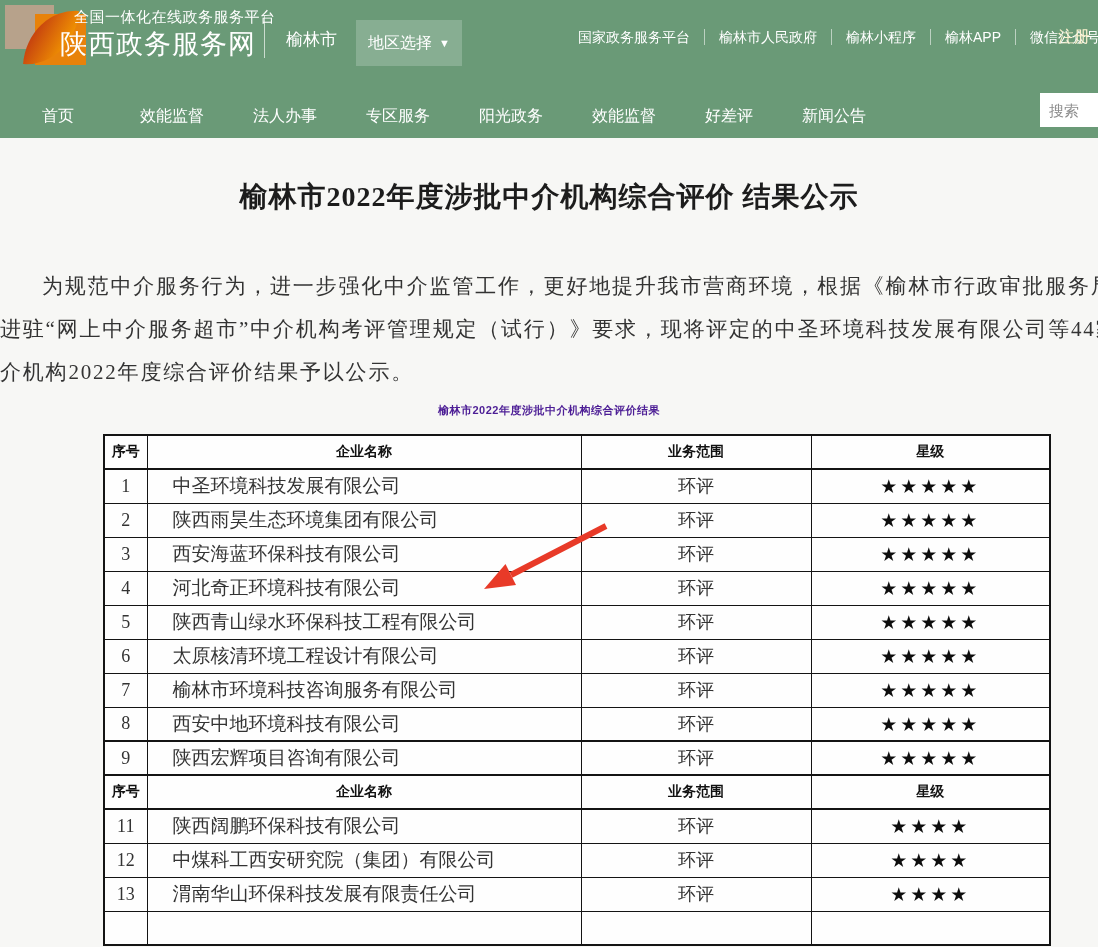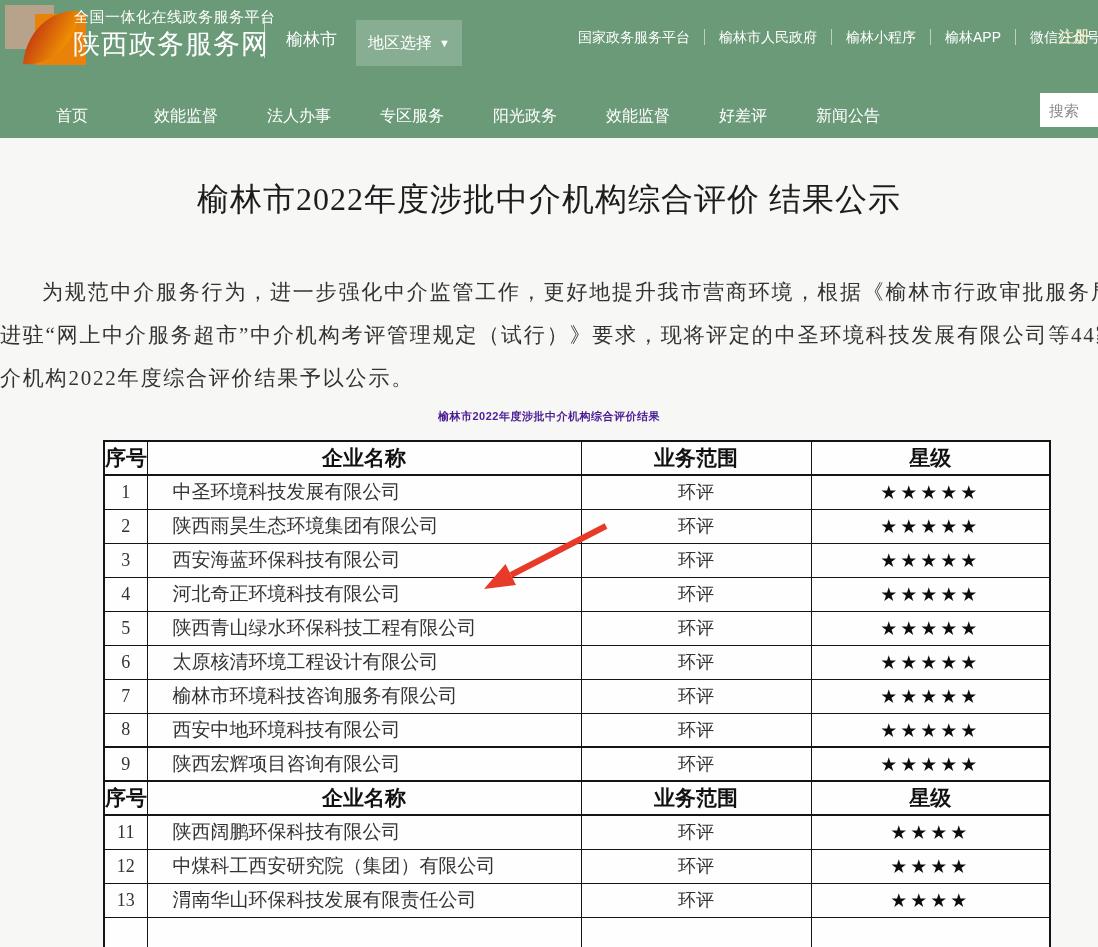--- a/index.html
+++ b/index.html
@@ -15,62 +15,62 @@
   .site-header { position: relative; width: 100%; height: 138px; background: #6a9a77; }
 
   .logo { position:absolute; left:5px; top:2px; width:84px; height:88px; }
   .logo-tan { position:absolute; left:0; top:3px; width:49px; height:44px; background:#b7a28b; }
   .logo-orange { position:absolute; left:30px; top:12px; width:51px; height:51px; background:#e8820a; }
   .logo-leaf { position:absolute; left:20px; top:7px; width:52px; height:57px;
                background:linear-gradient(115deg,#c23a10 20%,#f09202 75%);
                border-radius:100% 0 100% 0; transform:rotate(4deg); }
 
   .platform-small { position:absolute; left:74px; top:8px; color:#fff; font-size:15px; letter-spacing:0.5px;text-align:right; }
-  .site-name { position:absolute; left:73px; top:26px; color:#fff; font-size:27px; letter-spacing:1px; }
+  .site-name { position:absolute; left:60px; top:26px; color:#fff; font-size:27px; letter-spacing:1px; }
 
   .header-divider { position:absolute; left:264px; top:16px; width:1px; height:42px; background:rgba(255,255,255,0.65); }
   .city-label { position:absolute; left:286px; top:28px; color:#fff; font-size:17px; }
 
   .region-btn { position:absolute; left:356px; top:20px; height:46px; padding:0 12px;
                 background:rgba(255,255,255,0.2); color:#fff; font-size:16px; border:none;
                 display:flex; align-items:center; gap:7px; cursor:pointer; }
   .caret { font-size:11px; line-height:1; }
 
   .top-links { position:absolute; left:578px; top:29px; display:flex; align-items:center; }
   .top-link { color:#fff; font-size:14px; padding:0 14px; border-right:1px solid rgba(255,255,255,0.55);
               white-space:nowrap; cursor:pointer; line-height:16px; }
   .top-link:first-child { padding-left:0; }
   .top-link:last-child { border-right:none; }
   .register-link { position:absolute; left:1058px; top:27px; color:#faf0cd; font-size:16px; white-space:nowrap; cursor:pointer; }
 
-  .nav-row { position:absolute; left:0; top:95px; width:100%; height:43px; display:flex; align-items:center; padding-left:56px; }
+  .nav-row { position:absolute; left:0; top:95px; width:100%; height:43px; display:flex; align-items:center; padding-left:42px; }
   .nav-item { color:#fff; font-size:16px; margin-right:49px; white-space:nowrap; cursor:pointer; }
   .nav-item:first-child { margin-right:66px; }
   .search-input { position:absolute; left:1040px; top:93px; width:130px; height:34px; border:none; outline:none;
                   background:#fff; font-size:15px; color:#666; padding-left:9px;
                   font-family:"Liberation Sans",sans-serif; }
   .search-input::placeholder { color:#8d8d8d; }
 
   
   .page-title { padding-top:40px; text-align:center; font-family:"Liberation Serif",serif;
-                font-size:32px; font-weight:normal; color:#1c1c1c; letter-spacing:1px; white-space:nowrap; }
+                font-size:28px; font-weight:bold; color:#1c1c1c; letter-spacing:1px; white-space:nowrap; }
 
   .article-paragraph { margin-top:49px; font-family:"Liberation Serif",serif; font-size:21px;
                        color:#333; letter-spacing:1.8px; line-height:43px; }
   .para-line { white-space:nowrap; overflow:hidden; }
   .para-line.first { text-indent:42px; }
 
   .table-caption { margin-top:9px; text-align:center; font-size:11px; font-weight:bold; color:#4c1d95; letter-spacing:0.5px; }
 
   
   table.eval-table { margin:16px 0 0 103px; width:946px; border-collapse:collapse; table-layout:fixed;
                      border:2px solid #141414; font-family:"Liberation Serif",serif; background:#fefefe; }
   .eval-table th, .eval-table td { border:1px solid #141414; height:34px; text-align:center;
                                    font-size:18px; color:#333; overflow:hidden; white-space:nowrap; }
-  .eval-table th { font-weight:bold; color:#111; font-size:21px;
+  .eval-table th { font-weight:bold; color:#111; font-size:14px;
                    border-top-width:2px; border-bottom-width:2px; }
   .eval-table td.name { text-align:left; padding-left:25px; font-size:19px; }
   .eval-table tr.sep td { border-top-width:2px; }
   .eval-table td.stars { font-family:"DejaVu Sans",sans-serif; font-size:19px; letter-spacing:3px; color:#0d0d0d; }
 
   
   .arrow-annotation { position:absolute; left:468px; top:518px; width:148px; height:80px;
                       pointer-events:none; z-index:5; }
 </style>
 </head>

